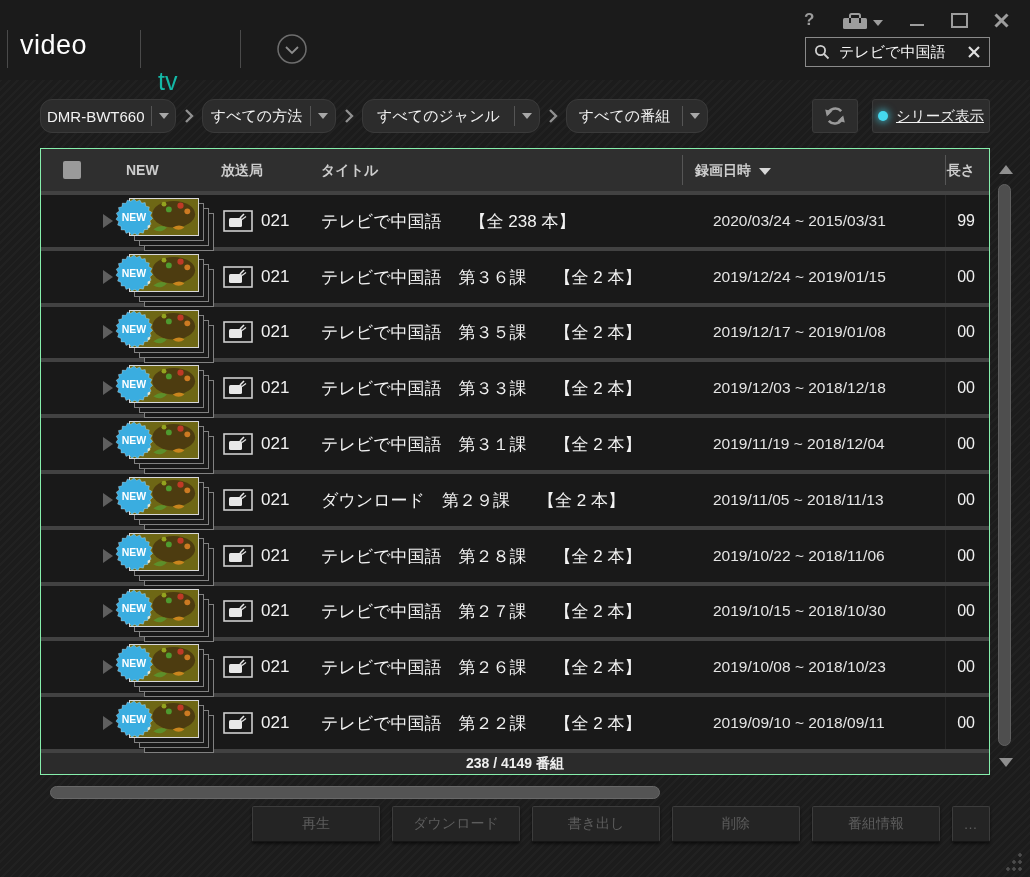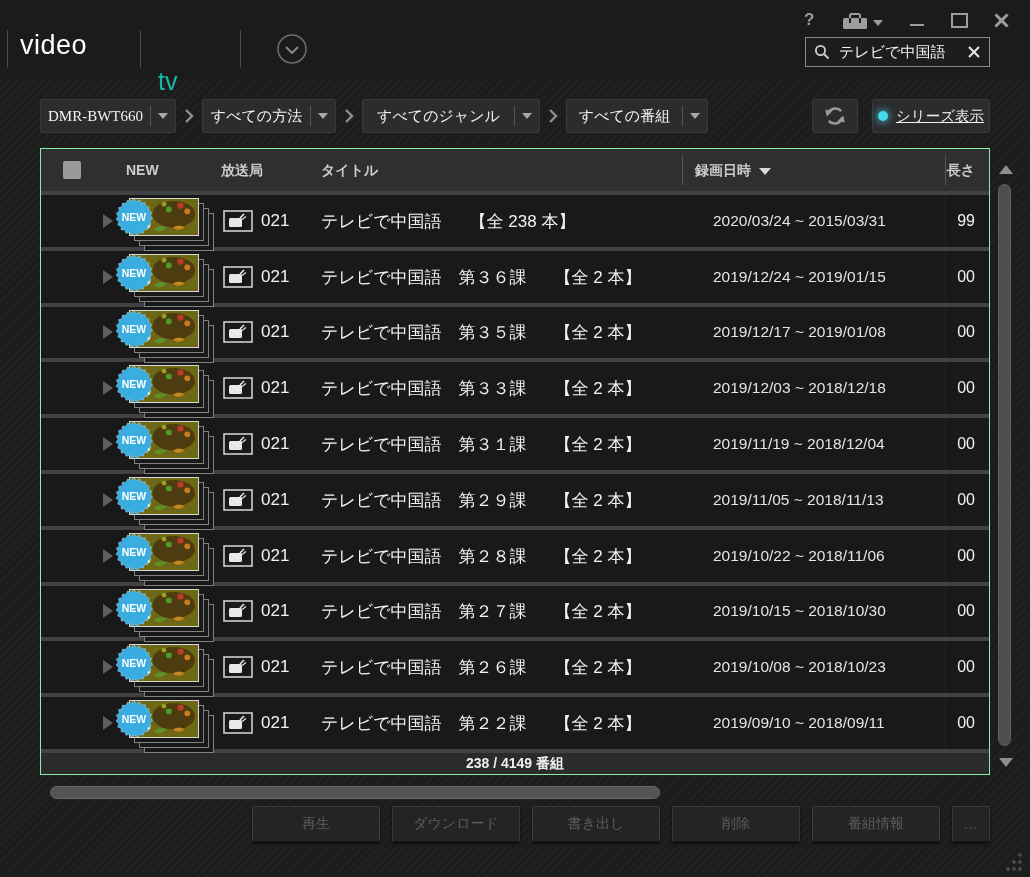--- a/index.html
+++ b/index.html
@@ -35,22 +35,22 @@
   .close-glyph::after{transform:rotate(-45deg);}
   
   .search{position:absolute;left:805px;top:37px;width:185px;height:30px;border:1px solid #8a8a8a;
     background:#1d1d1d;display:flex;align-items:center;box-sizing:border-box;padding:0 8px;}
   .search input{flex:1;background:transparent;border:none;outline:none;color:#f5f5f5;font-size:15px;min-width:0;
     font-family:"Liberation Sans","DejaVu Sans",sans-serif;}
   .search .mag{margin-right:7px;flex:none;}
   .search .clr{flex:none;margin-left:4px;cursor:pointer;}
   
   .filterbar{position:absolute;left:40px;top:99px;width:950px;height:34px;display:flex;align-items:center;}
-  .dd{height:34px;box-sizing:border-box;background:#2c2c2c;border:1px solid #3a3a3a;border-radius:2px;
-    display:flex;align-items:center;cursor:pointer;font-family:Liberation Serif, serif;}
+  .dd{height:34px;box-sizing:border-box;background:#2c2c2c;border:1px solid #3a3a3a;border-radius:12px;
+    display:flex;align-items:center;cursor:pointer;}
   .dd .lbl{flex:1;text-align:center;font-size:15px;color:#f2f2f2;white-space:nowrap;padding:0 6px;}
   .dd .vsep{width:1px;height:20px;background:#555;flex:none;}
   .dd .car{width:24px;display:flex;justify-content:center;flex:none;}
   .tri-down{width:0;height:0;border-left:5px solid transparent;border-right:5px solid transparent;border-top:6px solid #a8a8a8;}
   .crumb{width:14px;margin:0 6px;display:flex;justify-content:center;flex:none;}
   .w-device{width:136px}.w-method{width:134px}.w-genre{width:178px}.w-program{width:142px}
   .fspacer{flex:1;}
   .refresh-btn{width:46px;height:34px;box-sizing:border-box;background:#2c2c2c;border:1px solid #3a3a3a;border-radius:3px;
     display:flex;align-items:center;justify-content:center;cursor:pointer;margin-right:14px;}
   .series-btn{width:118px;height:34px;box-sizing:border-box;background:#2c2c2c;border:1px solid #3a3a3a;border-radius:3px;
@@ -436,21 +436,21 @@
       </svg>
     </div>
     <svg class="devicon" width="30" height="22" viewBox="0 0 30 22">
       <rect x="1" y="1" width="28" height="20" fill="none" stroke="#cfcfcf" stroke-width="1.6"></rect>
       <rect x="6" y="8" width="13" height="9" rx="1.5" fill="#e8e8e8"></rect>
       <line x1="17" y1="8" x2="21" y2="4" stroke="#e8e8e8" stroke-width="1.6"></line>
       <line x1="19" y1="9.5" x2="23" y2="6.5" stroke="#e8e8e8" stroke-width="1.2"></line>
     </svg>
     <div class="cell-ch">021</div>
     <div class="cell-title">
-      <span>テレビで中国語　第２９課</span><span class="cnt">【全 2 本】</span>
+      <span>ダウンロード　第２９課</span><span class="cnt">【全 2 本】</span>
     </div>
     <div class="cell-date">2019/11/05 ~ 2018/11/13</div>
     <div class="cell-len">00</div>
   </div>
       <div class="row">
     <div class="caret"></div>
     <div class="thumbwrap">
       <div class="layer l3"></div>
       <div class="layer l2"></div>
       <div class="layer l1"></div>

